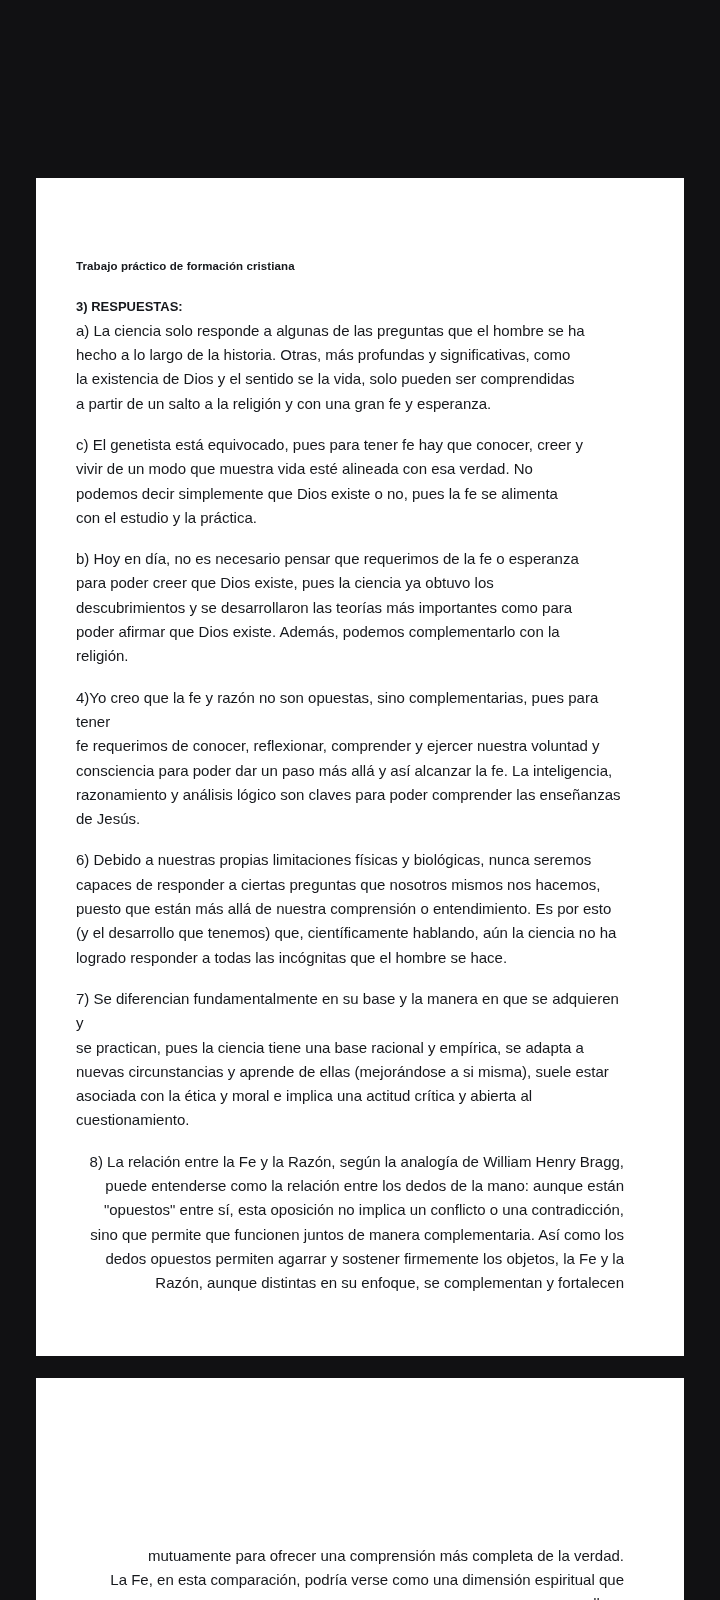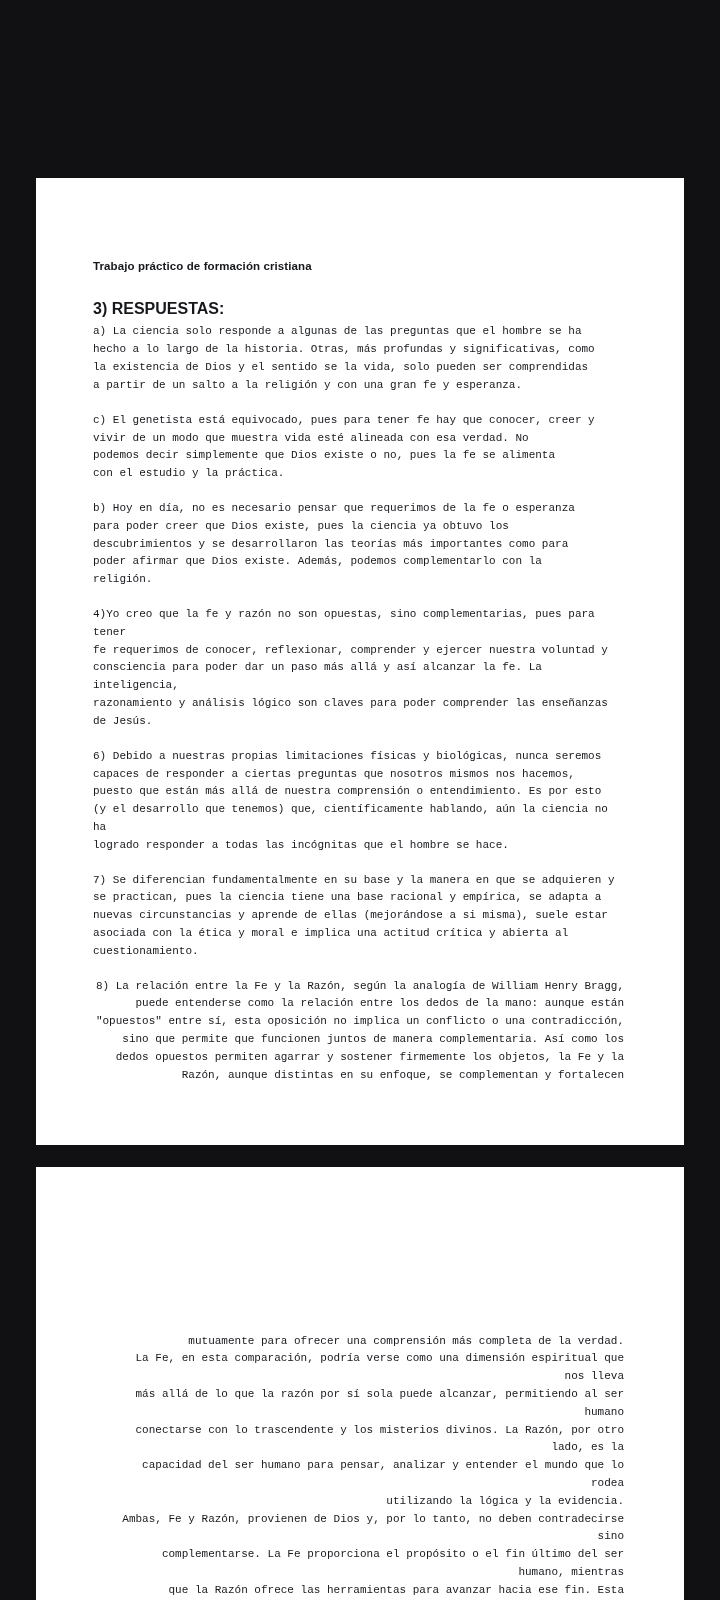--- a/index.html
+++ b/index.html
@@ -20,54 +20,53 @@
     box-sizing: border-box;
   }
   .page {
     background: #ffffff;
     width: 648px;
     margin: 0 auto;
     box-sizing: border-box;
     position: relative;
   }
   .page-1 {
-    padding: 80px 60px 60px 57px;
+    padding: 80px 60px 60px 40px;
     min-height: 920px;
   }
   .page-gap {
     height: 22px;
     background: #111113;
   }
   .page-2 {
     padding: 166px 60px 60px 74px;
     min-height: 480px;
   }
   .doc-title {
     font-size: 11.5px;
     font-weight: bold;
     color: #16181c;
     margin: 0 0 22px 0;
     line-height: 1.45;
     letter-spacing: 0.1px;
   }
   .section-heading {
-    font-size: 16px;
+    font-size: 13px;
     font-weight: bold;
     color: #16181c;
     margin: 0 0 2px 0;
     line-height: 1.55;
   }
   .para {
-    font-size: 11px;
+    font-size: 15px;
     color: #16181c;
     line-height: 1.62;
     margin: 0 0 17px 0;
     text-align: left;
     white-space: pre-line;
-    font-family: Liberation Mono, monospace;
   }
   .para:last-child {
     margin-bottom: 0;
     text-align: right;
   }
 </style>
 </head>
 <body>
 
 <div id="doc-viewer">

